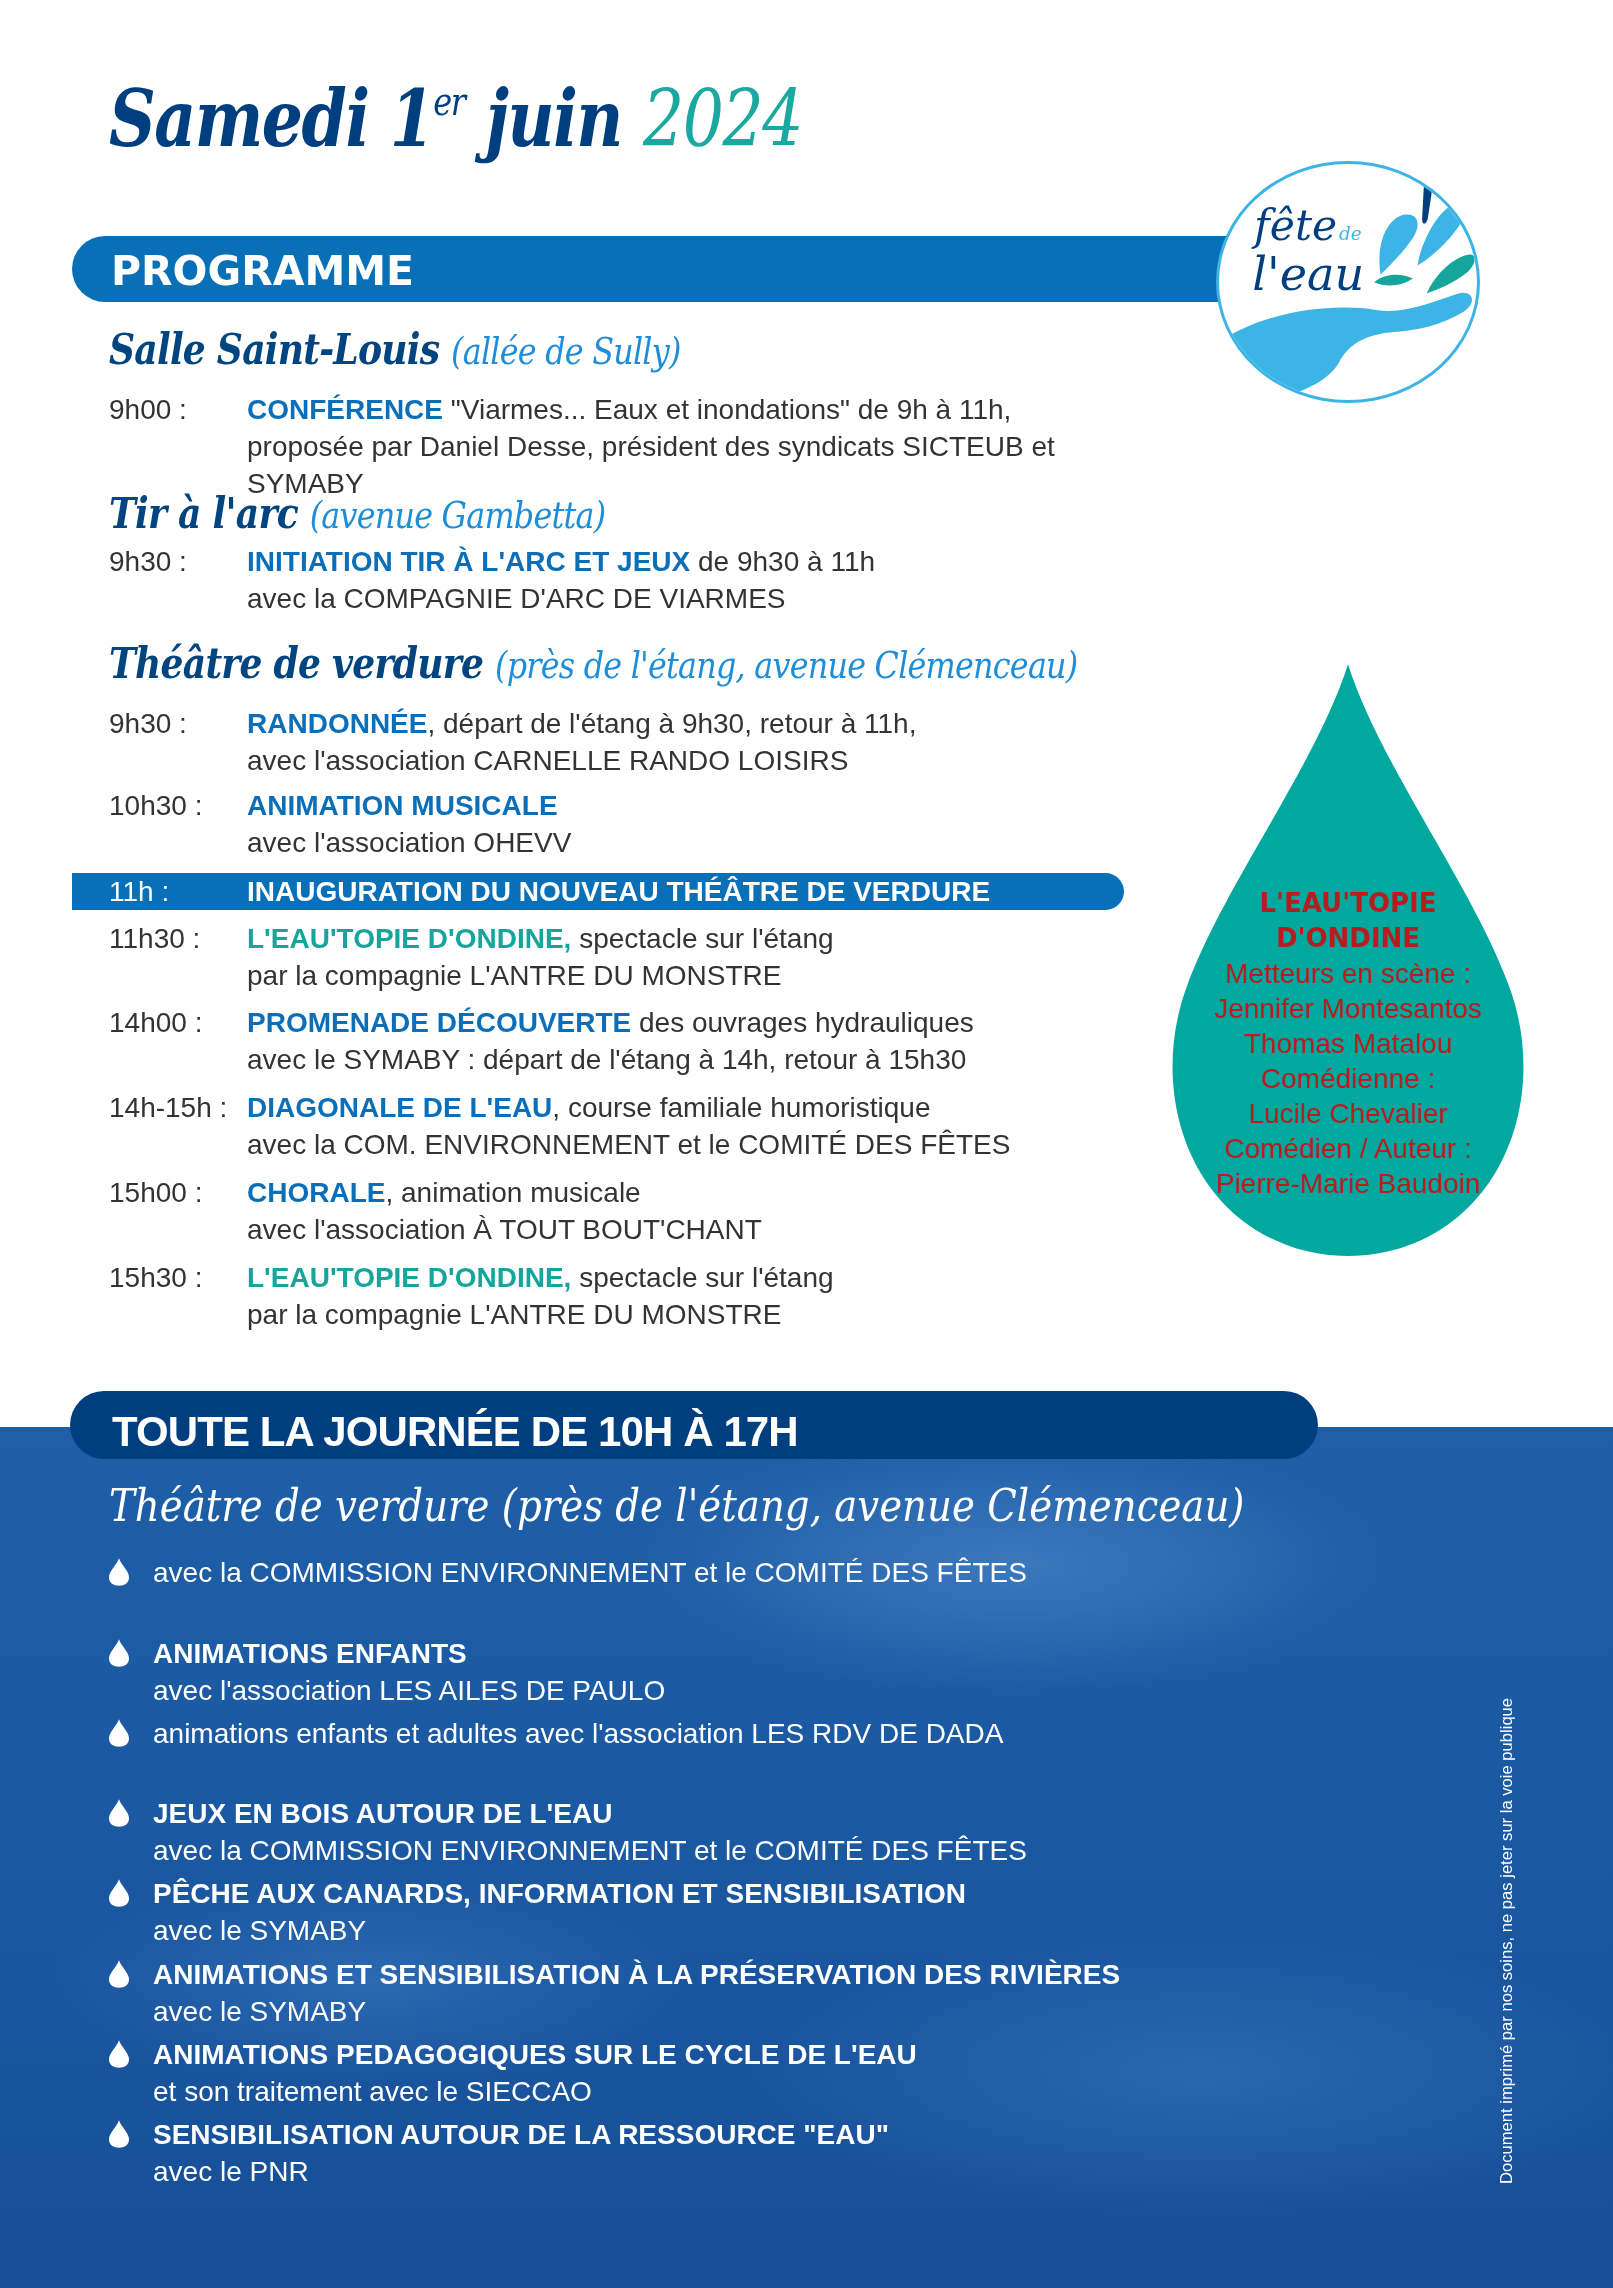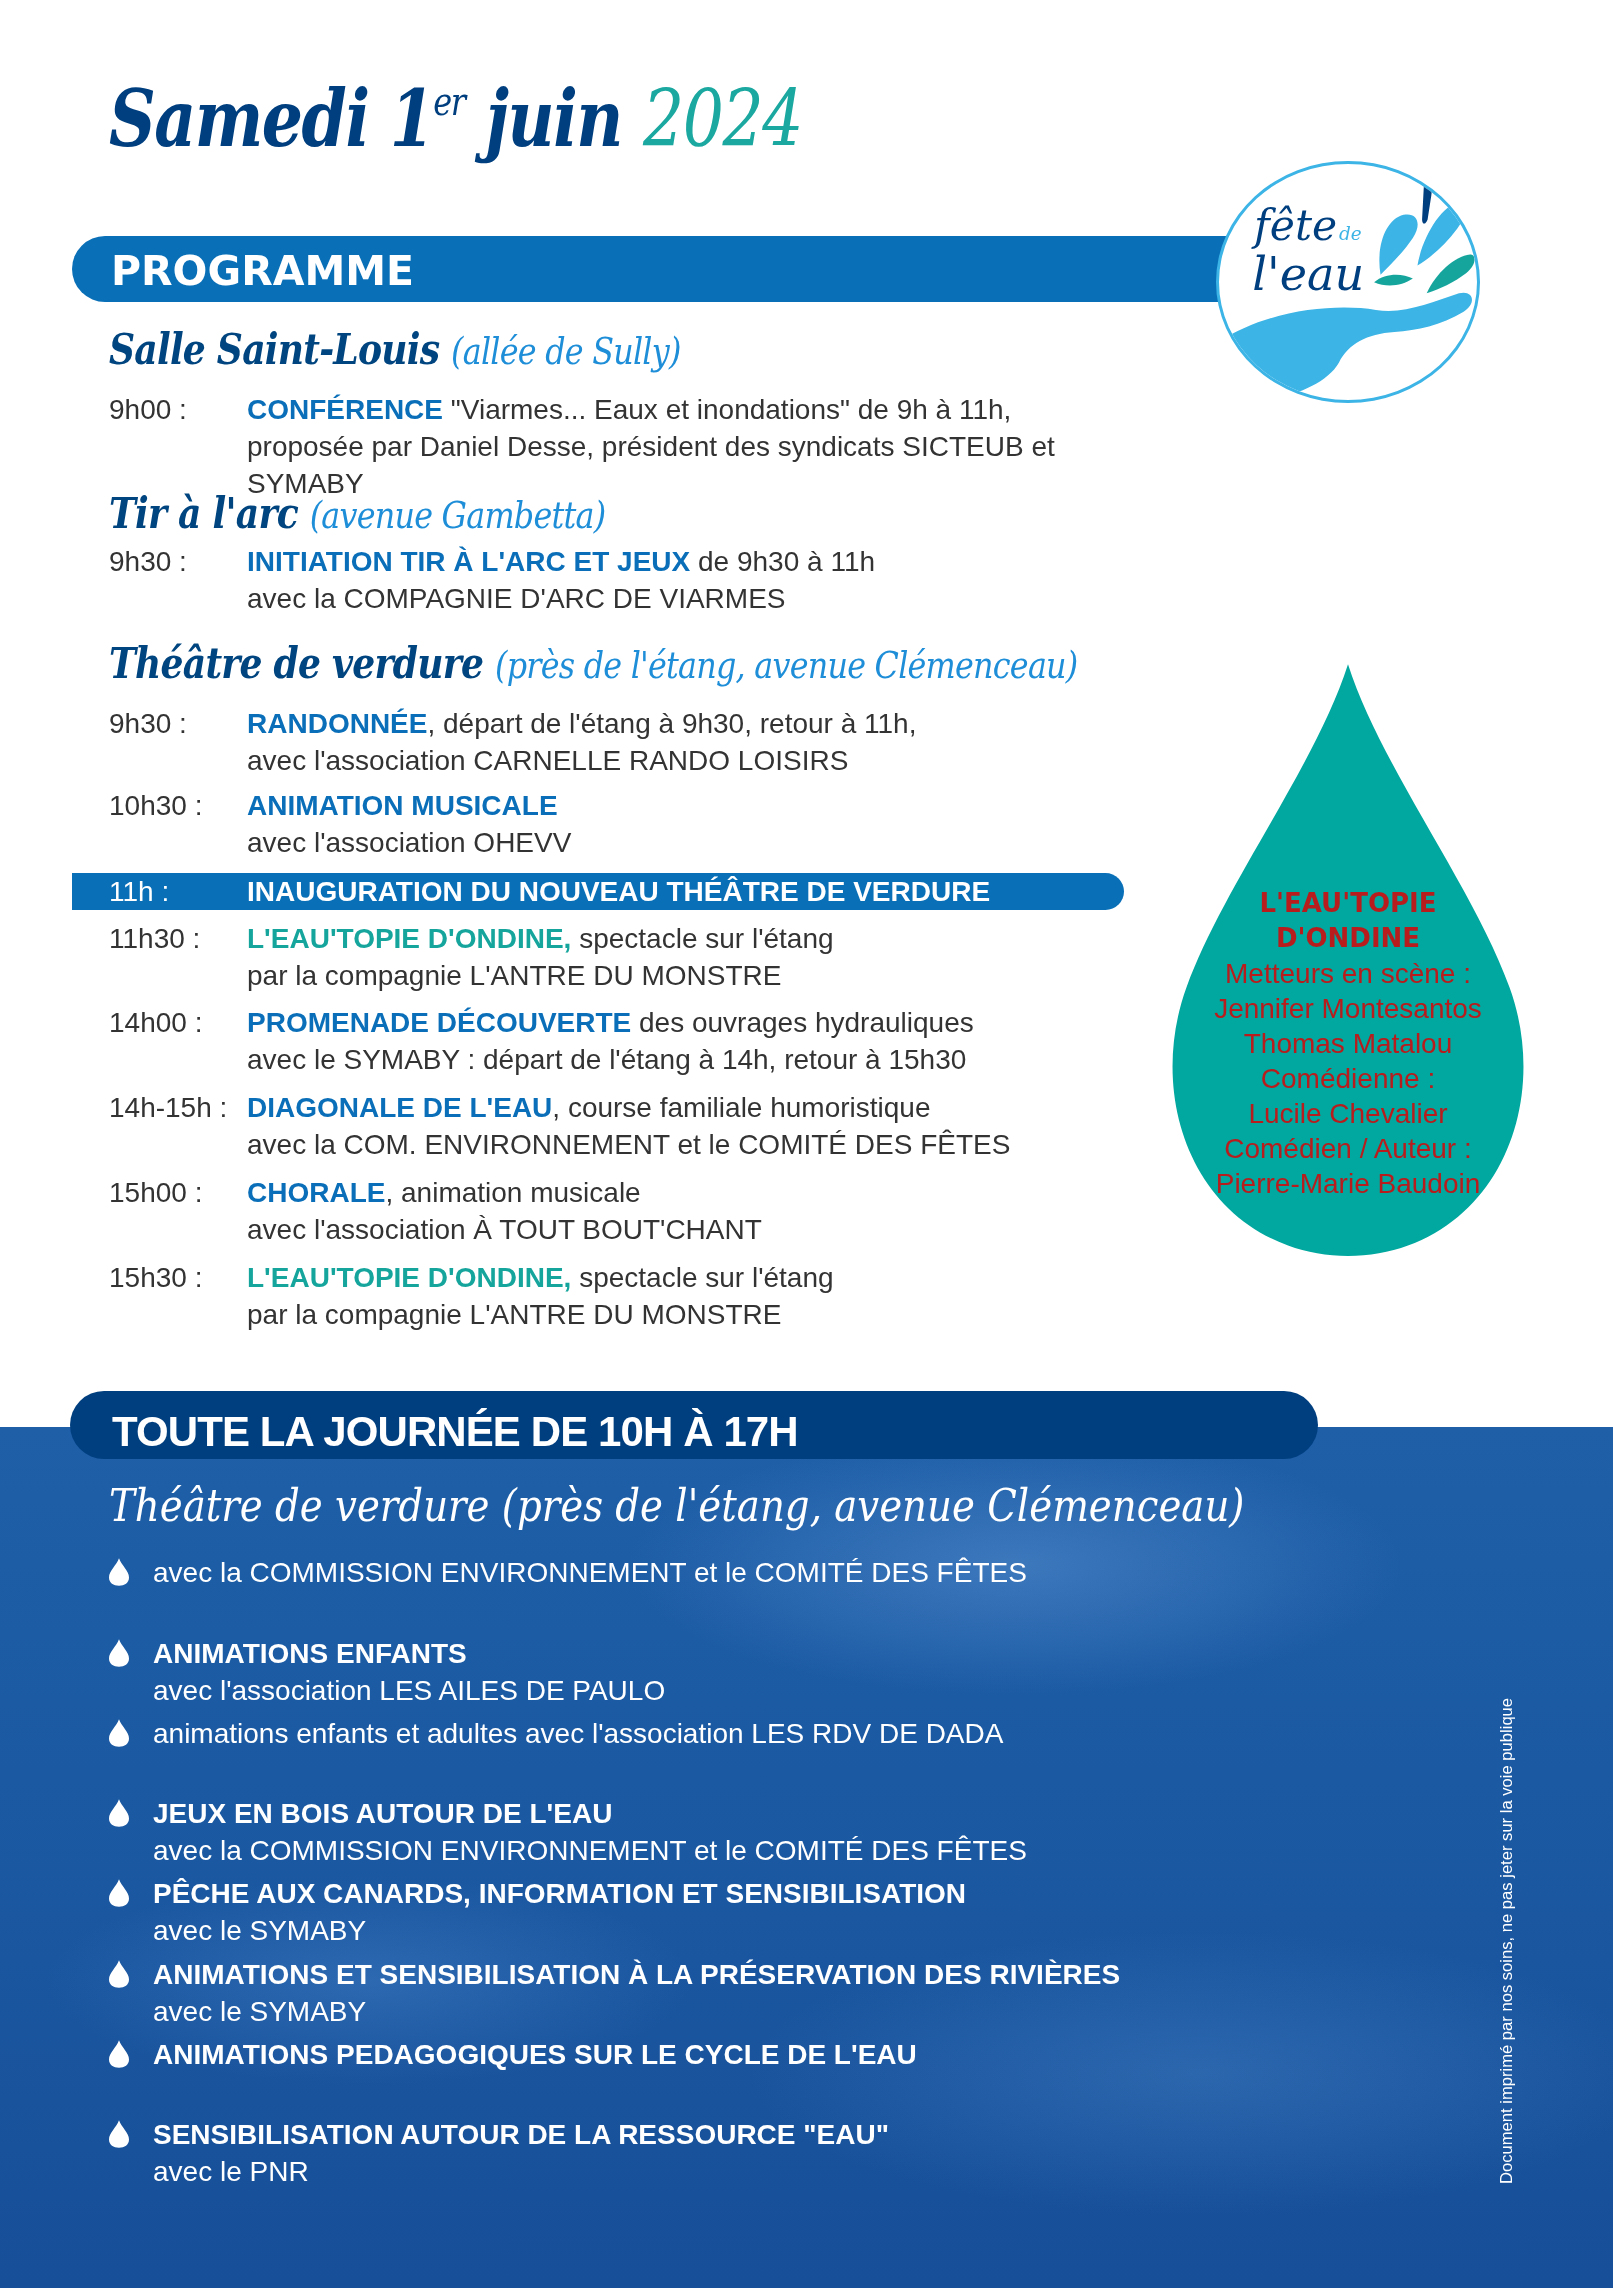--- a/index.html
+++ b/index.html
@@ -228,20 +228,21 @@
       <path d="M11 0 C14 8 22 14 22 21 C22 27 17 30 11 30 C5 30 0 27 0 21 C0 14 8 8 11 0 Z" fill="#fff"></path>
     </svg>
   <div class="t">ANIMATIONS ET SENSIBILISATION À LA PRÉSERVATION DES RIVIÈRES</div>
   <div class="s">avec le SYMABY</div>
 </div>
 <div class="act" style="top:2036px;">
   <svg class="drop" viewBox="0 0 22 30">
       <path d="M11 0 C14 8 22 14 22 21 C22 27 17 30 11 30 C5 30 0 27 0 21 C0 14 8 8 11 0 Z" fill="#fff"></path>
     </svg>
   <div class="t">ANIMATIONS PEDAGOGIQUES SUR LE CYCLE DE L'EAU</div>
+  <div class="s">et son traitement avec le SIECCAO</div>
 </div>
 <div class="act" style="top:2116px;">
   <svg class="drop" viewBox="0 0 22 30">
       <path d="M11 0 C14 8 22 14 22 21 C22 27 17 30 11 30 C5 30 0 27 0 21 C0 14 8 8 11 0 Z" fill="#fff"></path>
     </svg>
   <div class="t">SENSIBILISATION AUTOUR DE LA RESSOURCE "EAU"</div>
   <div class="s">avec le PNR</div>
 </div>
 
 <div class="vert">Document imprimé par nos soins, ne pas jeter sur la voie publique</div>

